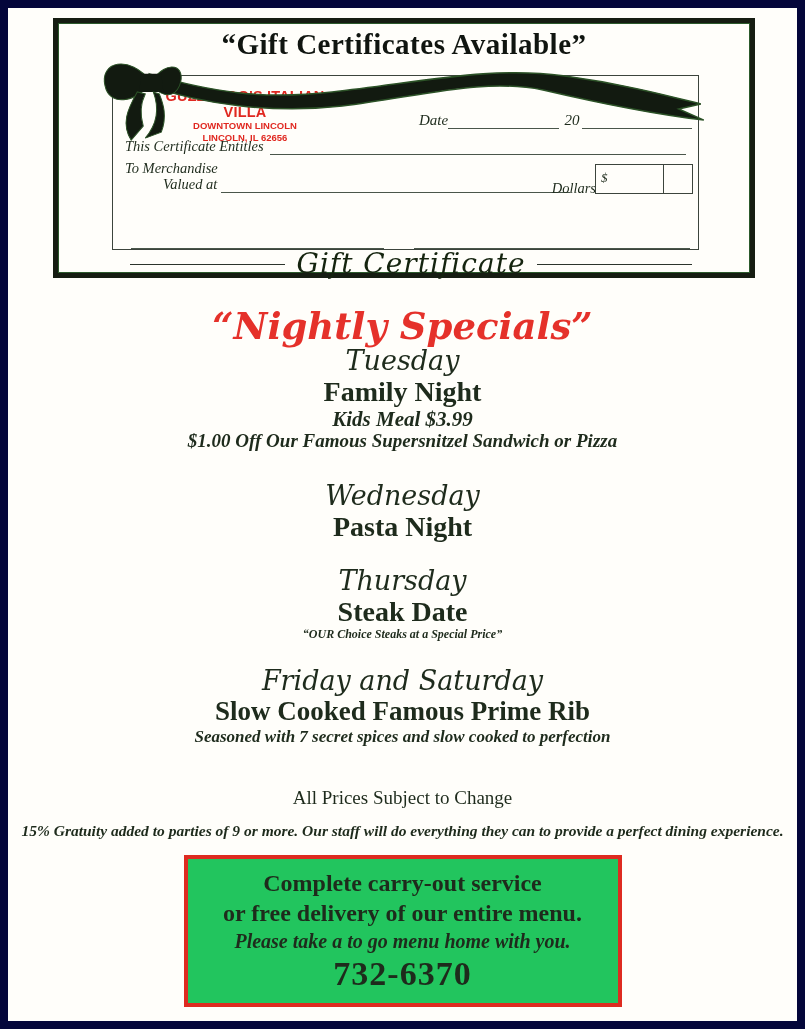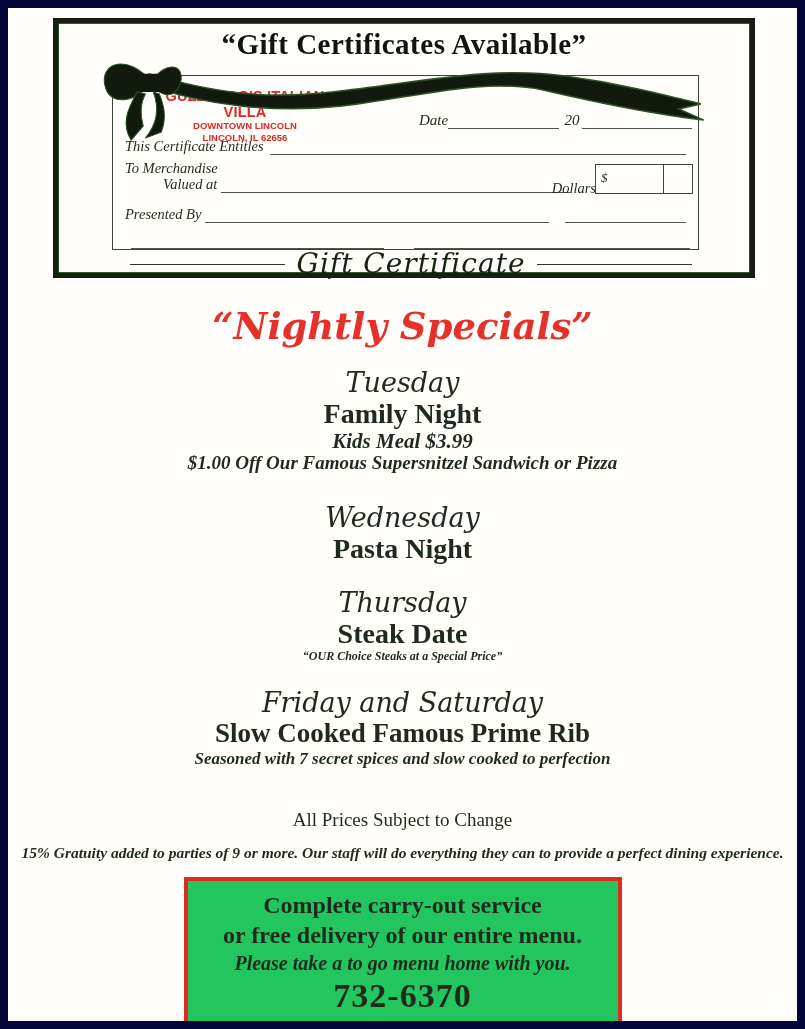--- a/index.html
+++ b/index.html
@@ -62,21 +62,21 @@
     letter-spacing:1px; white-space:nowrap; padding-bottom:2px; }
   
   .menu-center { text-align:center; }
   .specials-title { margin-top:28px; font-size:37px; font-weight:bold; font-style:italic;
     font-family:"DejaVu Serif", serif; line-height:1.1; }
   .day-name { font-size:27px; font-style:italic; font-family:"DejaVu Serif", serif; line-height:1.05; }
   .day-feature { font-size:28px; font-weight:bold; line-height:1.1; margin-top:2px; }
   .day-note1 { font-size:21px; font-weight:bold; font-style:italic; line-height:1.1; }
   .day-note2 { font-size:19px; font-weight:bold; font-style:italic; line-height:1.1; }
   .day-note-sm { font-size:12px; font-weight:bold; font-style:italic; line-height:1.15; }
-  .blk-tue { margin-top:22px; }
+  .blk-tue { }
   .blk-wed { margin-top:30px; }
   .blk-thu { margin-top:24px; }
   .blk-fri { margin-top:25px; }
   .price-note { margin-top:41px; font-size:19px; font-weight:normal; }
   .gratuity-note { margin-top:13px; font-size:15.5px; font-weight:bold; font-style:italic; }
   .carryout-box { width:438px; box-sizing:border-box; margin:15px auto 0;
     border:4px solid #de2b20; padding:10px 6px 8px; text-align:center; background:#22c55e; }
   .co-line { font-size:24px; font-weight:bold; line-height:1.22; }
   .co-italic { font-size:20px; font-weight:bold; font-style:italic; line-height:1.3; }
   .co-phone { font-size:34px; font-weight:bold; line-height:1.2; letter-spacing:1px; }
@@ -124,26 +124,20 @@
       <div class="field-row row-valued">
         <span>Valued at</span>
         <span class="rule"></span>
       </div>
       <div class="dollars-lbl">Dollars</div>
       <div class="amount-box">
         <span class="cur">$</span>
         <span class="divider"></span>
       </div>
 
-      <div class="field-row row-presented">
-        <span>Presented By</span>
-        <span class="rule rule-a"></span>
-        <span class="gap"></span>
-        <span class="rule rule-b"></span>
-      </div>
 
       <div class="sig-row">
         <span class="rule rule-a"></span>
         <span class="gap"></span>
         <span class="rule rule-b"></span>
       </div>
     </div>
 
     <div class="caption-row">
       <span class="cline"></span>

